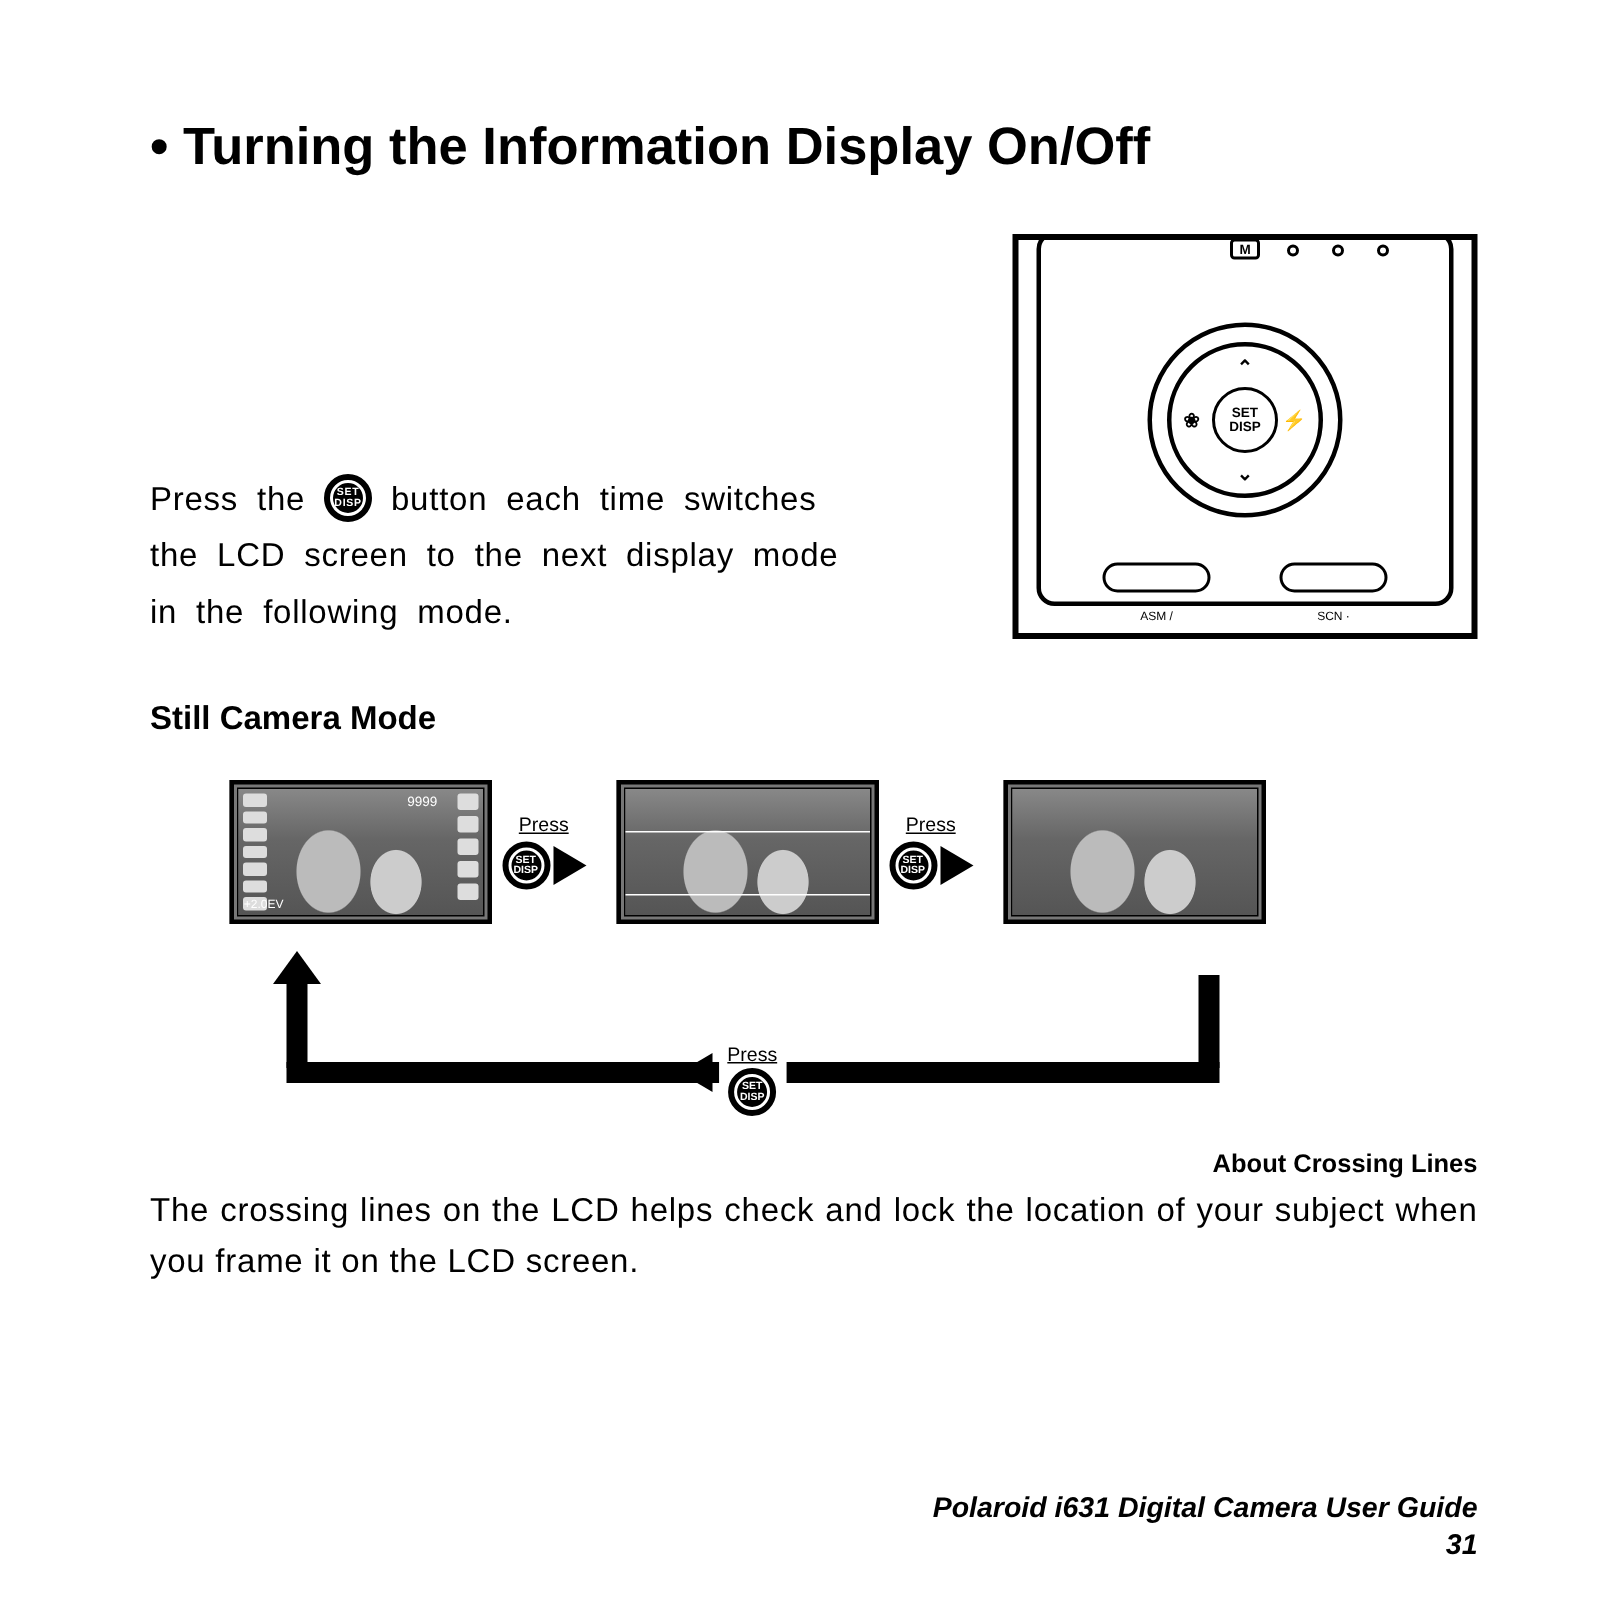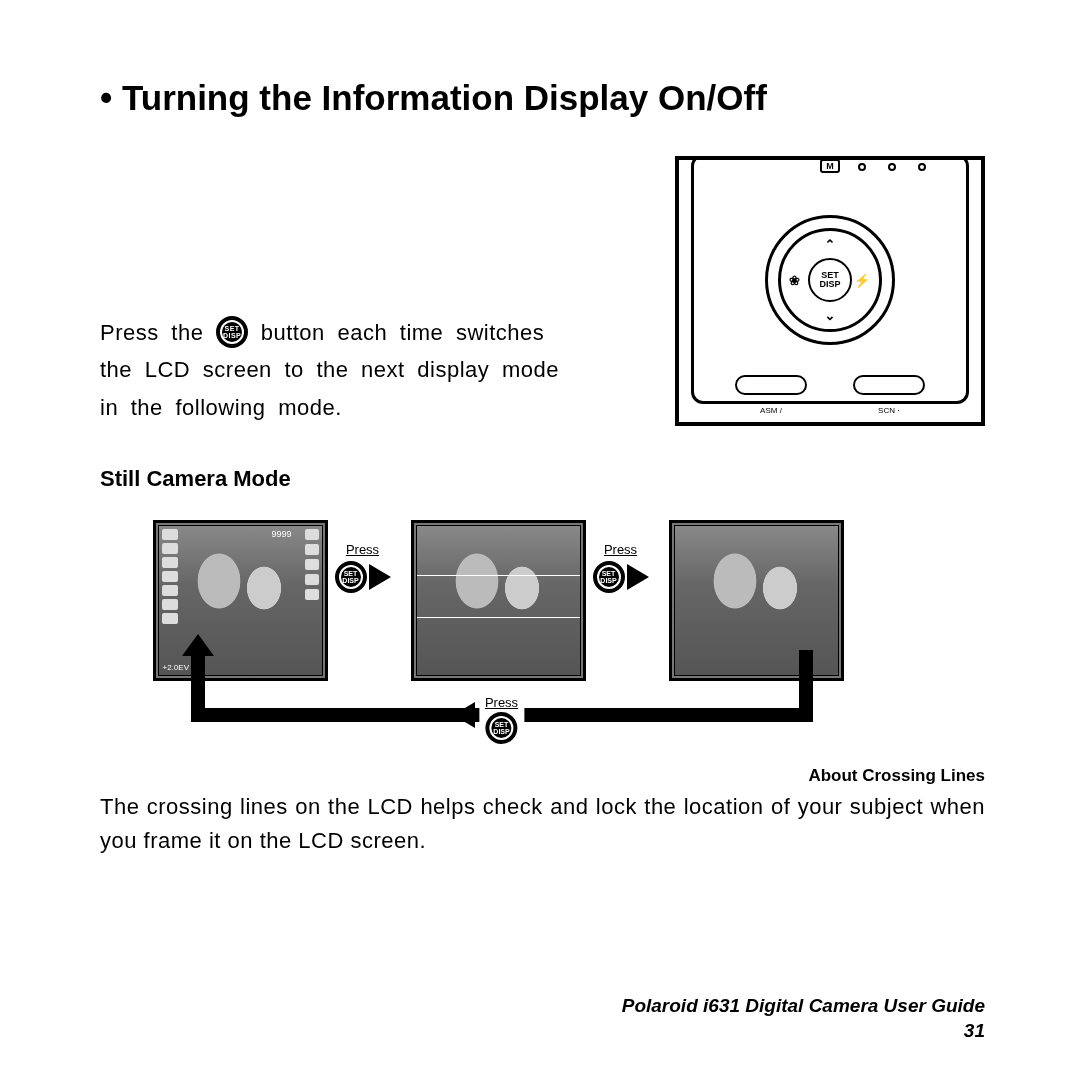--- a/index.html
+++ b/index.html
@@ -113,21 +113,21 @@
     margin-bottom: 28px;
   }
   .flow {
     position: relative;
     width: 780px;
     height: 220px;
     margin: 0 auto 20px;
   }
   .screen {
     position: absolute;
-    width: 175px; height: 161px;
+    width: 175px; height: 96px;
     border: 3px solid #000;
     background: #777;
     top: 0;
     overflow:hidden;
   }
   .s1 { left: 0; }
   .s2 { left: 258px; }
   .s3 { left: 516px; width:175px;}
   .screen-inner{
     position:absolute;inset:2px;border:1px solid #000;

